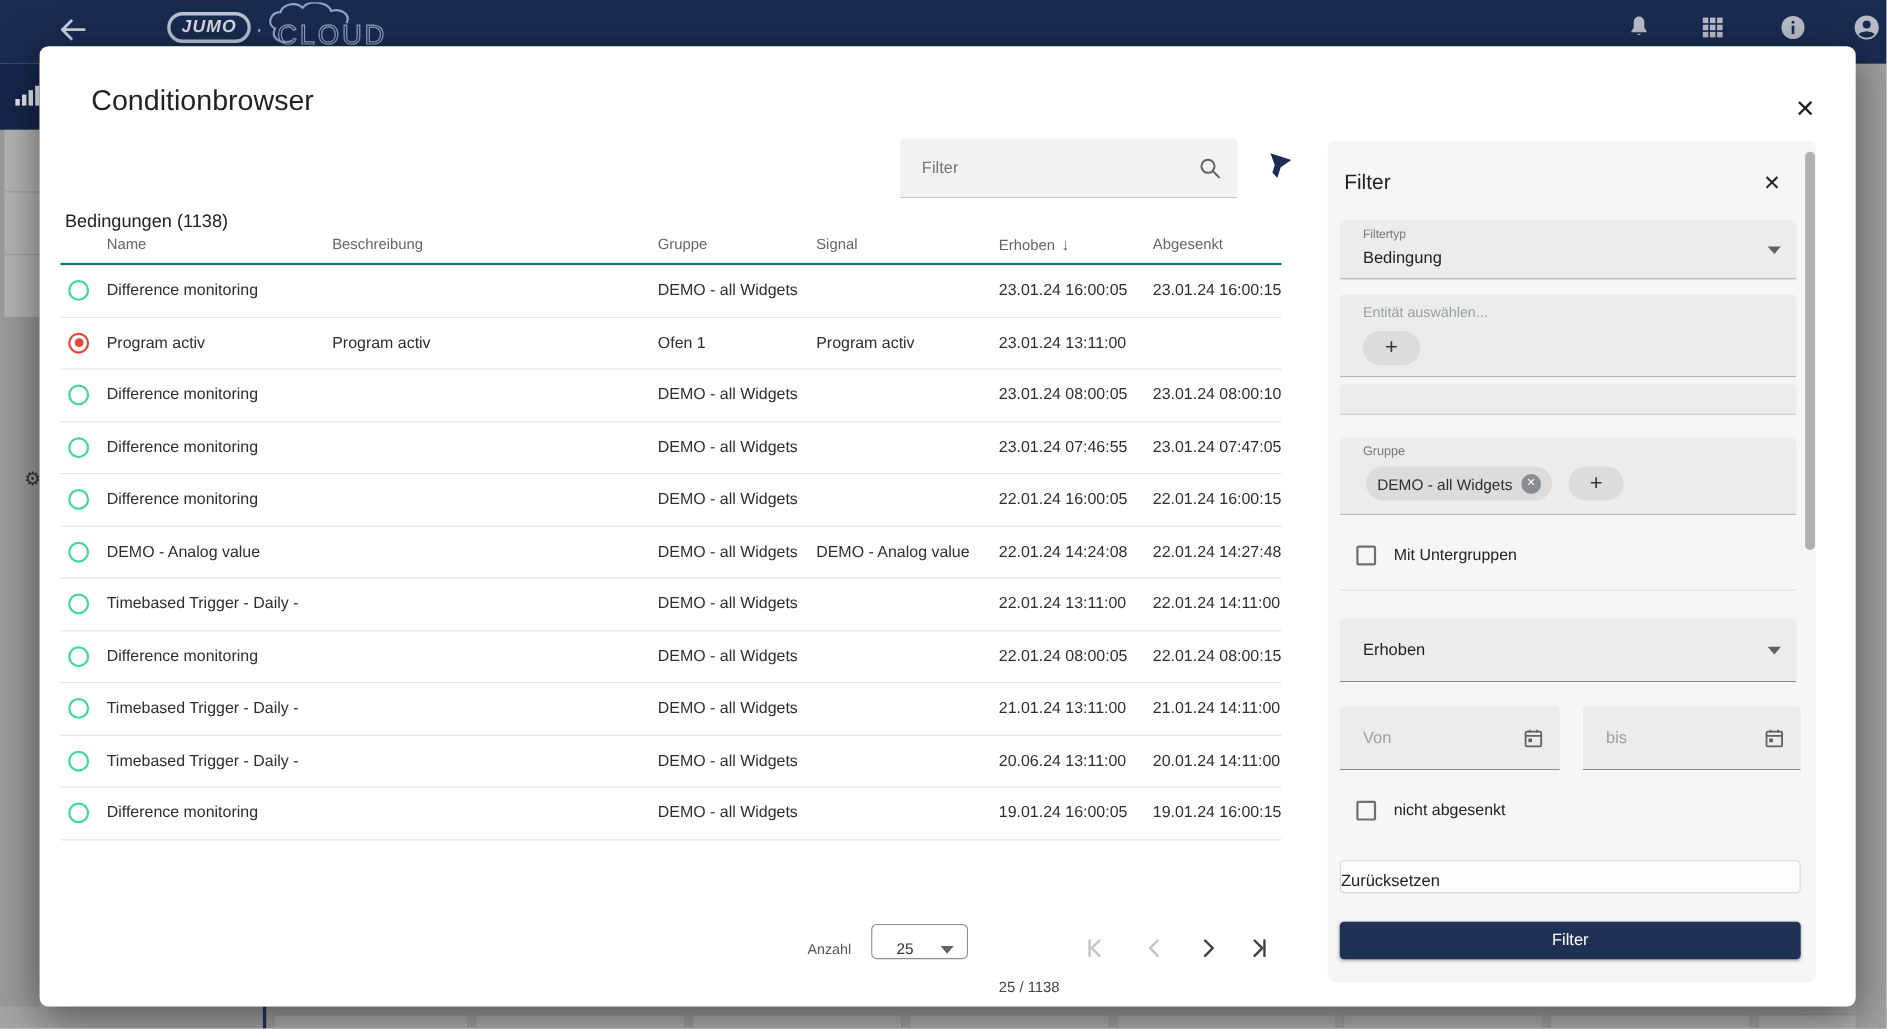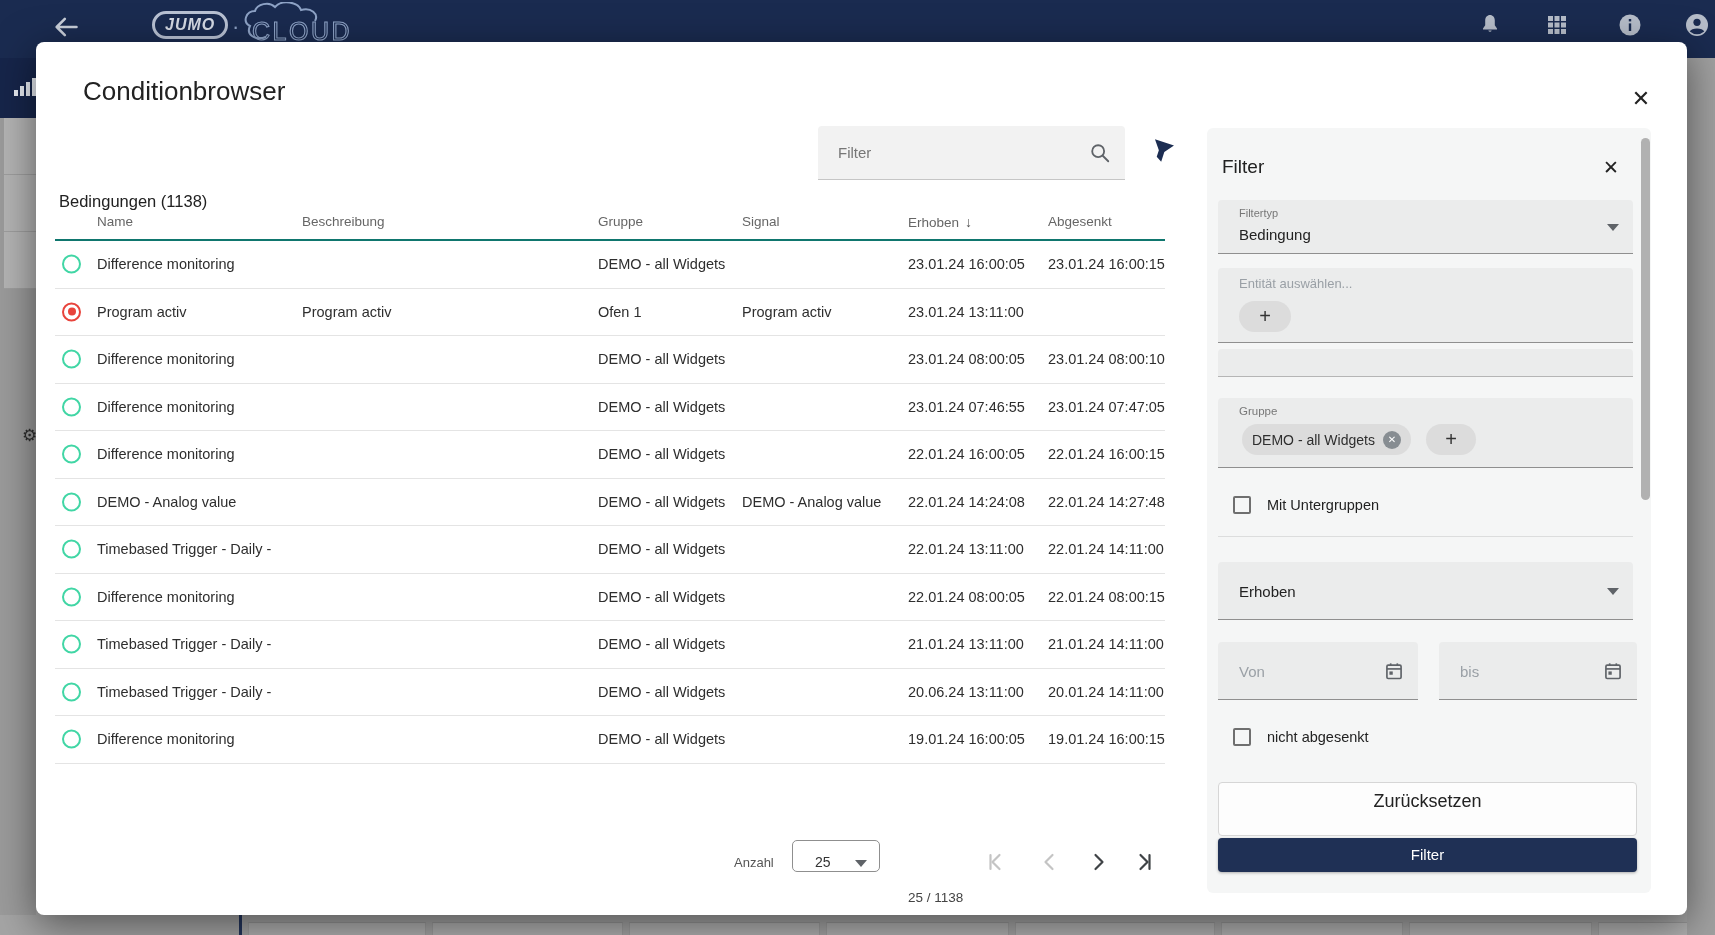--- a/index.html
+++ b/index.html
@@ -72,22 +72,22 @@
   .field .tri-down { position:absolute; right:14px; top:50%; margin-top:-3px; }
   .chip { position:absolute; height:31px; background:#dcdcdc; border-radius:16px; display:flex; align-items:center; padding:0 10px; cursor:pointer; }
   .chip-plus { font-size:20px; color:#333; width:30px; text-align:center; }
   .chip-label { font-size:14px; color:#2e2e2e; white-space:nowrap; }
   .chip-x { margin-left:8px; width:18px; height:18px; border-radius:50%; background:#878d92; color:#fff; font-size:10px;
             line-height:18px; text-align:center; cursor:pointer; }
   .checkbox { position:absolute; width:18px; height:18px; border:2px solid #6f6f6f; border-radius:2px; cursor:pointer; }
   .cb-label { position:absolute; font-size:14.5px; color:#222; }
   .divider { position:absolute; left:11px; width:415px; height:1px; background:#dcdddd; }
   .cal-ico { position:absolute; right:14px; top:50%; transform:translateY(-50%); width:20px; height:20px; }
-  .btn-reset { left:11px; top:654px; width:419px; height:54px; background:#fdfdfd; border:1px solid #d6d6d6; border-radius:4px;
-               text-align:center; line-height:36px; font-size:18px; color:#222; cursor:pointer; }
+  .btn-reset { left:11px; top:654px; width:419px; height:30px; background:#fdfdfd; border:1px solid #d6d6d6; border-radius:4px;
+               text-align:left; line-height:36px; font-size:15px; color:#222; cursor:pointer; }
   .btn-apply { left:11px; top:710px; width:419px; height:34px; background:#1f3055; border-radius:4px; box-shadow:0 1px 3px rgba(0,0,0,.3);
                text-align:center; line-height:34px; font-size:15px; color:#fff; cursor:pointer; }
   .scroll-thumb { left:434px; top:10px; width:9px; height:362px; background:#b1b1b1; border-radius:5px; }
 </style>
 </head>
 <body>
 
 <div class="abs appbar">
   <svg class="abs back-arrow" viewBox="0 0 24 24">
     <path d="M21 12 H4 M11 5 L4 12 L11 19" stroke="#c9cfda" stroke-width="2.2" fill="none" stroke-linecap="round" stroke-linejoin="round"></path>

